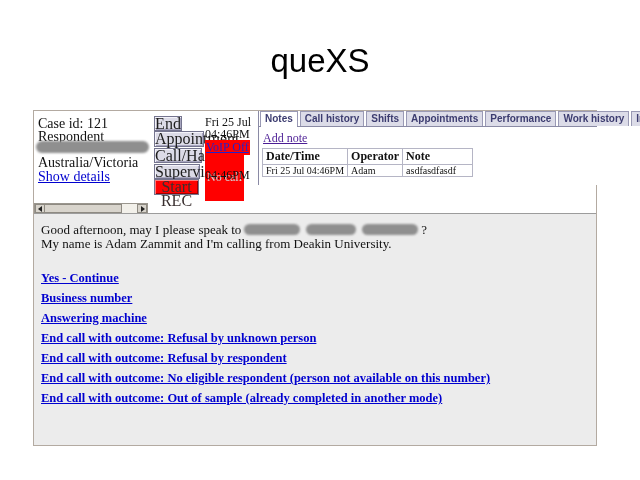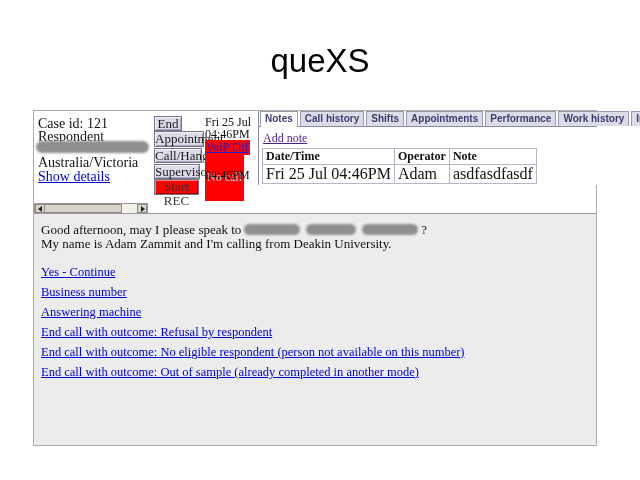--- a/index.html
+++ b/index.html
@@ -31,21 +31,21 @@
              background:#eceae3; border:1px solid #9a968e; display:flex; }
   .sb-btn { width:10px; height:9px; background:#d8d4cc; border:1px solid #8e8a82;
             display:flex; align-items:center; justify-content:center; flex:0 0 auto; }
   .sb-thumb { width:77px; height:9px; background:#d8d4cc; border:1px solid #8e8a82;
               border-left:none; flex:0 0 auto; }
   .sb-track { flex:1 1 auto; background:#f2f0ea; }
   .tri-l { width:0; height:0; border:3px solid transparent; border-right:4px solid #222; margin-left:-4px; }
   .tri-r { width:0; height:0; border:3px solid transparent; border-left:4px solid #222; margin-right:-4px; }
 
   
-  .btn { position:absolute; left:120px; font-size:13px; text-align:center;
+  .btn { position:absolute; left:120px; font-size:16px; text-align:center;
          background:#dcdbe7; border:1px solid #75758f; color:#1c1c1c;
          box-shadow:inset 1px 1px 0 #f4f3fa, inset -1px -1px 0 #a9a7c0;
          cursor:pointer; line-height:13px; padding-top:0; }
   .btn-end  { top:5px;  width:28px; height:15px; }
   .btn-appt { top:20px; width:50px; height:16px; line-height:14px; }
   .btn-call { top:37px; width:48px; height:15px; }
   .btn-sup  { top:53px; width:46px; height:15px; }
   .btn-rec  { top:68px; width:45px; height:16px; background:#ff0000; color:#3a3030;
               box-shadow:inset 1px 1px 0 #ff7a7a, inset -1px -1px 0 #9e0000; line-height:14px; }
 
@@ -71,31 +71,31 @@
   .tab.active { background:#fff; position:relative; }
   .tab.active::after { content:""; position:absolute; left:0; right:0; bottom:-1px;
                        height:1px; background:#fff; }
 
   .addnote { display:inline-block; margin:4px 0 2px 4px; font-size:12px;
              color:#4c1d95; text-decoration:underline; cursor:pointer; }
   table.notes { border-collapse:collapse; margin-left:3px; background:#fff; }
   table.notes th, table.notes td { border:1px solid #b5b5c5; padding:0 3px;
              white-space:nowrap; text-align:left; }
   table.notes th { font-size:12px; font-weight:bold; }
-  table.notes td { font-size:16px; }
+  table.notes td { font-size:10px; }
   .col-dt { width:72px; } .col-op { width:37px; } .col-no { width:70px; }
 
   
   .script-pane { position:absolute; left:0; top:102px; width:562px; height:232px;
                  background:#ececec; border-top:1px solid #9c9c9c;
                  padding:9px 0 0 7px; font-size:13px; }
   .greeting { line-height:14px; white-space:nowrap; }
   .redact-name { display:inline-block; width:56px; height:11px; margin:0 3px;
                  vertical-align:-1px; }
-  .script-links { margin-top:15px; }
+  .script-links { margin-top:21px;font-weight:bold; }
   .script-links a { display:table; margin-bottom:8px; font-size:12.5px;
                     line-height:12px; color:#0000cf; text-decoration:underline;
                     cursor:pointer; white-space:nowrap; }
 </style>
 </head>
 <body>
 
 <div class="stage">
 
   <div class="title">queXS</div>
@@ -163,20 +163,21 @@
 
     <div class="script-pane">
       <div class="greeting">
         <span>Good afternoon, may I please speak to</span><span class="redact redact-name"></span><span class="redact redact-name" style="width:50px"></span><span class="redact redact-name"></span><span>?</span>
       </div>
       <div class="greeting">My name is Adam Zammit and I'm calling from Deakin University.</div>
       <div class="script-links">
         <a>Yes - Continue</a>
         <a>Business number</a>
         <a>Answering machine</a>
+        <a>End call with outcome: Refusal by unknown person</a>
         <a>End call with outcome: Refusal by respondent</a>
         <a>End call with outcome: No eligible respondent (person not available on this number)</a>
         <a>End call with outcome: Out of sample (already completed in another mode)</a>
       </div>
     </div>
 
   </div>
 </div>
 
 </body></html>

